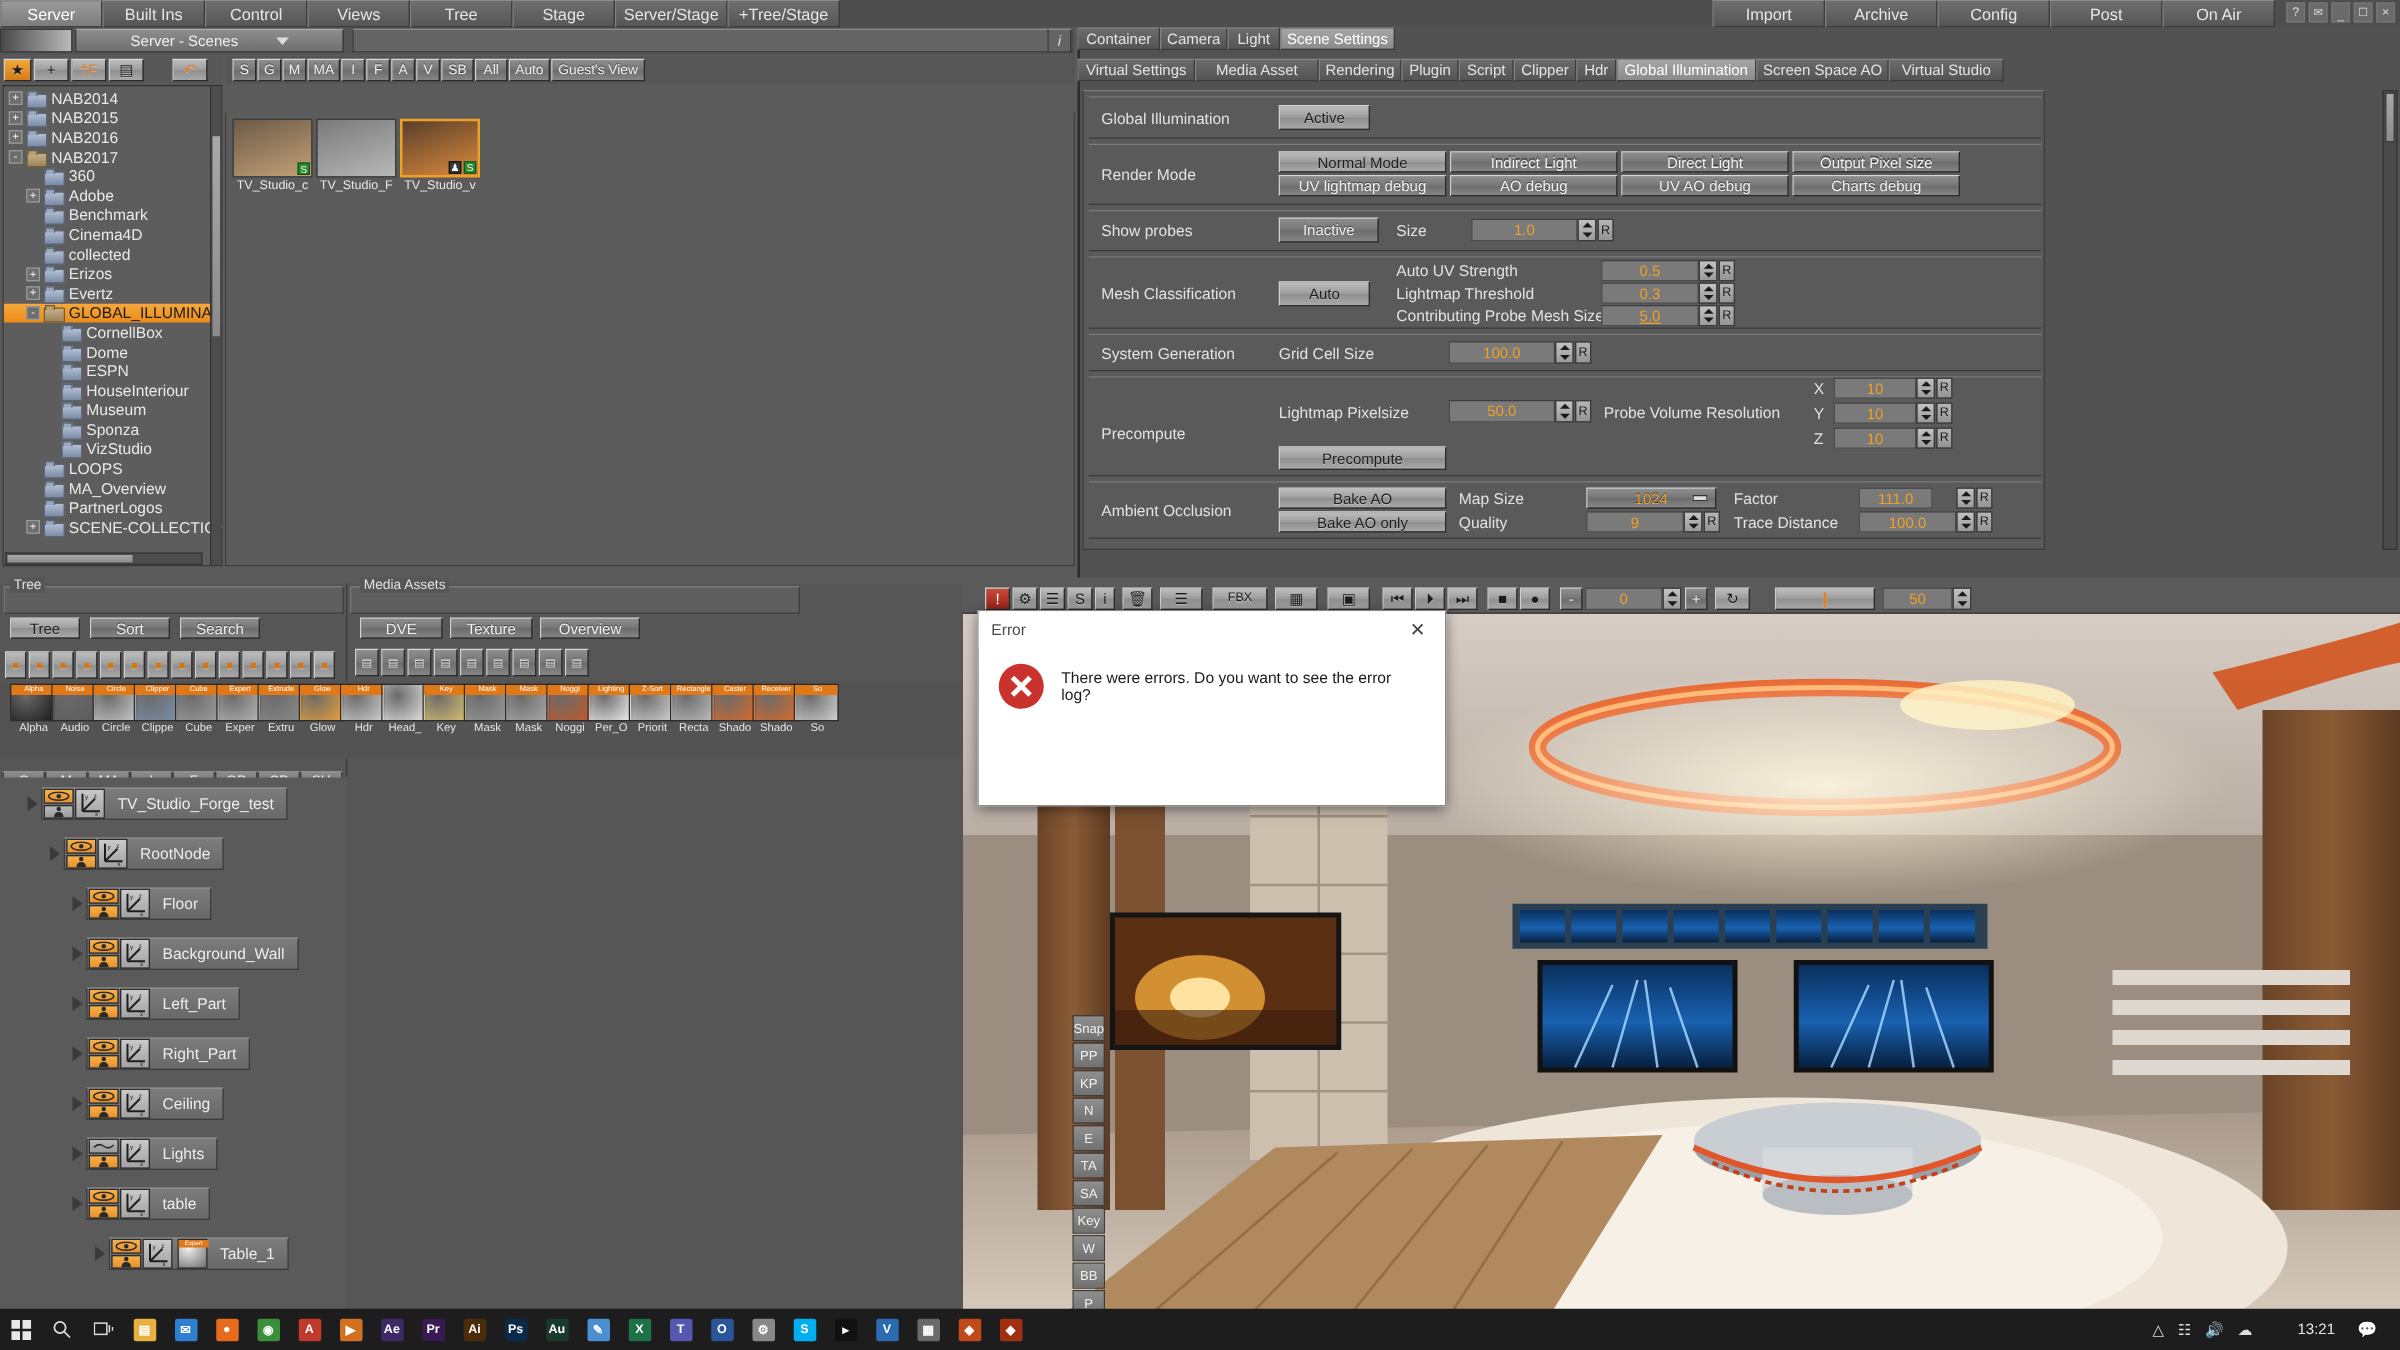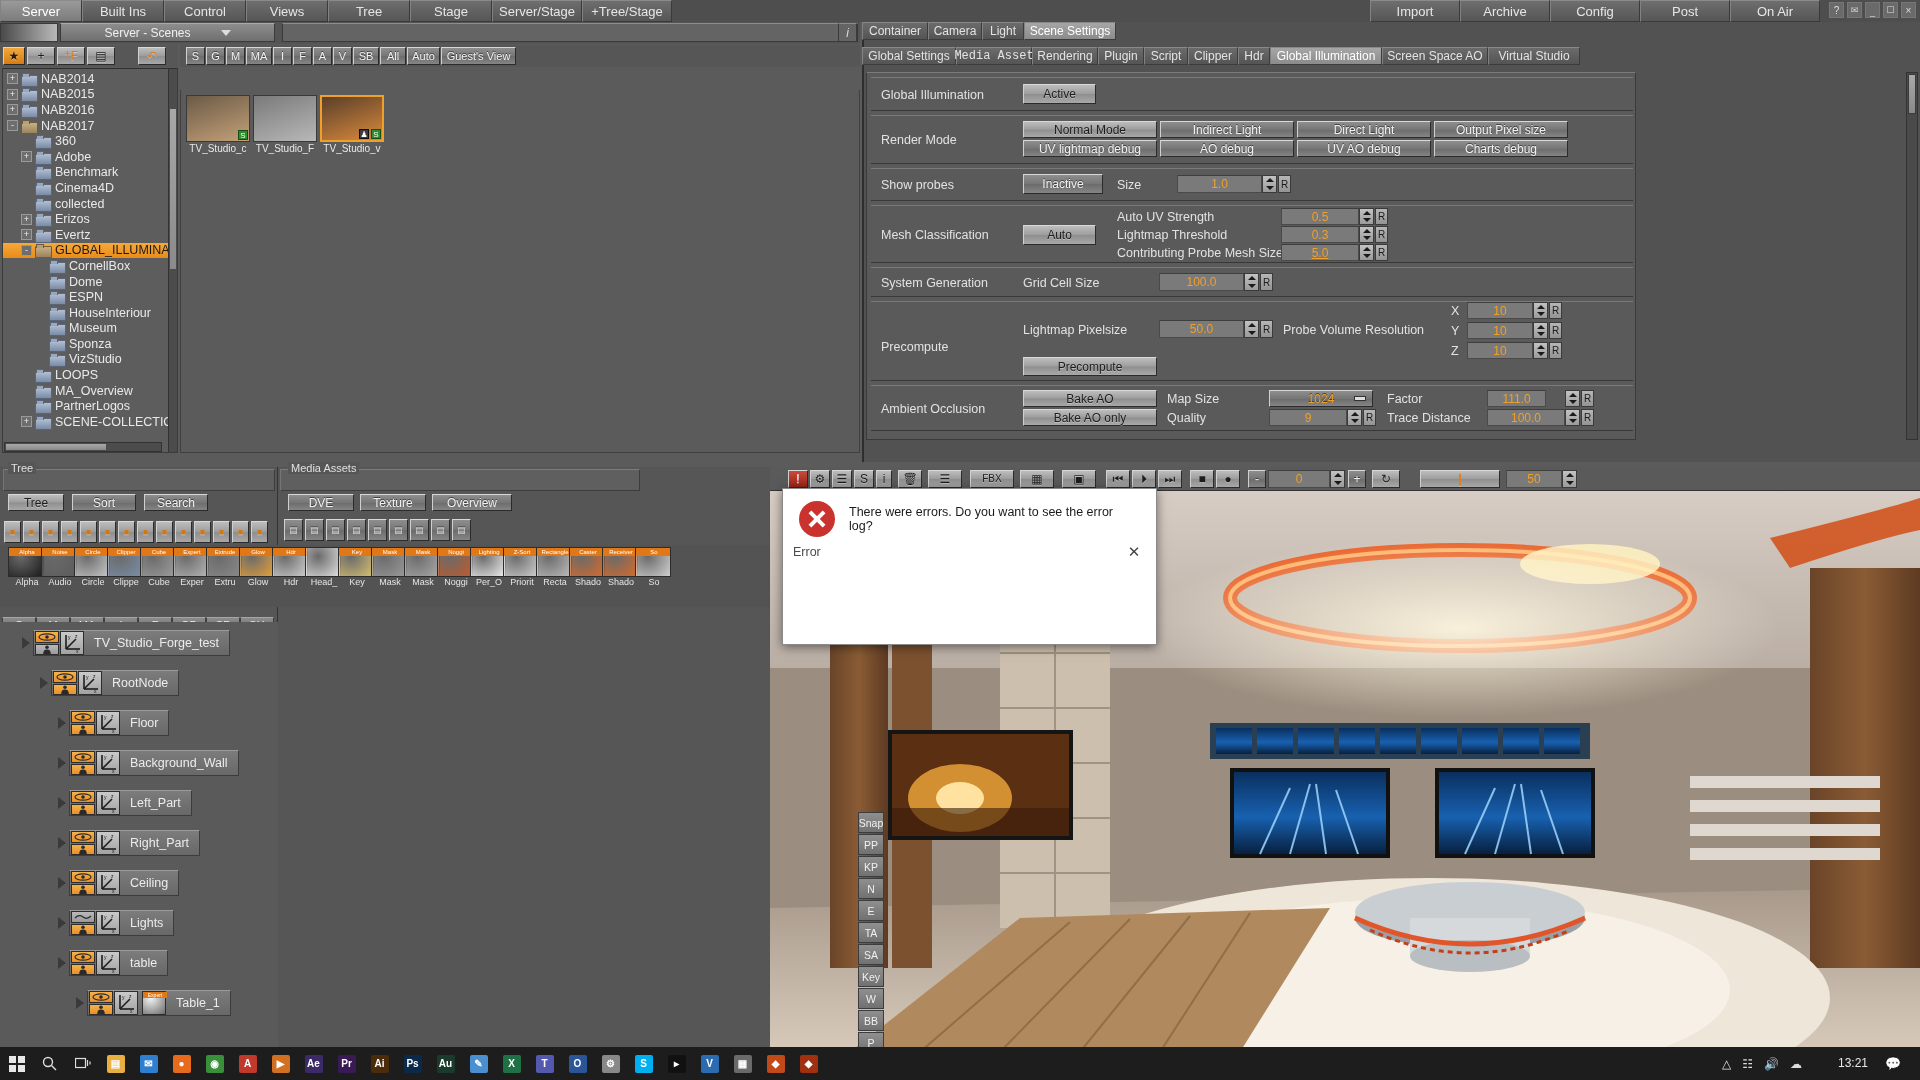--- a/index.html
+++ b/index.html
@@ -431,22 +431,22 @@
   <div id="rightPanel"></div>
 
   <div id="rTabs1">
     <div class="tab" style="width:66px;">Container</div>
     <div class="tab" style="width:54px;">Camera</div>
     <div class="tab" style="width:42px;">Light</div>
     <div class="tab sel" style="width:92px;">Scene Settings</div>
   </div>
 
   <div id="rTabs2">
-    <div class="tab" style="width:94px;">Global Settings</div>
-    <div class="tab" style="width:76px;font-family:Liberation Mono, monospace;">Media Asset</div>
+    <div class="tab" style="width:94px;">Virtual Settings</div>
+    <div class="tab" style="width:99px;">Media Asset</div>
     <div class="tab" style="width:66px;">Rendering</div>
     <div class="tab" style="width:46px;">Plugin</div>
     <div class="tab" style="width:44px;">Script</div>
     <div class="tab" style="width:50px;">Clipper</div>
     <div class="tab" style="width:32px;">Hdr</div>
     <div class="tab sel" style="width:112px;">Global Illumination</div>
     <div class="tab" style="width:106px;">Screen Space AO</div>
     <div class="tab" style="width:92px;">Virtual Studio</div>
   </div>
 
@@ -1282,27 +1282,27 @@
             <div style="width: 24px; height: 24px; margin-right: 4px; border: 1px solid rgb(45, 45, 45); background: radial-gradient(circle at 35% 30%, rgb(242, 242, 242), rgb(106, 106, 106)); position: relative;">
               <span style="position: absolute; left: 0px; top: 0px; width: 24px; height: 6px; background: rgb(224, 120, 24); color: rgb(255, 255, 255); font-size: 5px; text-align: center; line-height: 6px;">Expert</span>
             </div>
             <span class="nodeName">Table_1</span>
           </div>
         </div>
       </div>
     </div>
 
   <div id="errDlg">
+    <div id="errTitle">
+      <span>Error</span>
+      <span id="errClose">✕</span>
+    </div>
     <div id="errBody">
       <div id="errIcon"></div>
       <div id="errMsg">There were errors. Do you want to see the error log?</div>
-    </div>
-    <div id="errTitle">
-      <span>Error</span>
-      <span id="errClose">✕</span>
     </div>
   </div>
 
   <div id="taskbar">
     <div class="tbicon">
       <svg width="16" height="16" viewBox="0 0 16 16">
           <g fill="#e8e8e8">
             <rect x="0" y="0" width="7" height="7"></rect>
             <rect x="9" y="0" width="7" height="7"></rect>
             <rect x="0" y="9" width="7" height="7"></rect>

